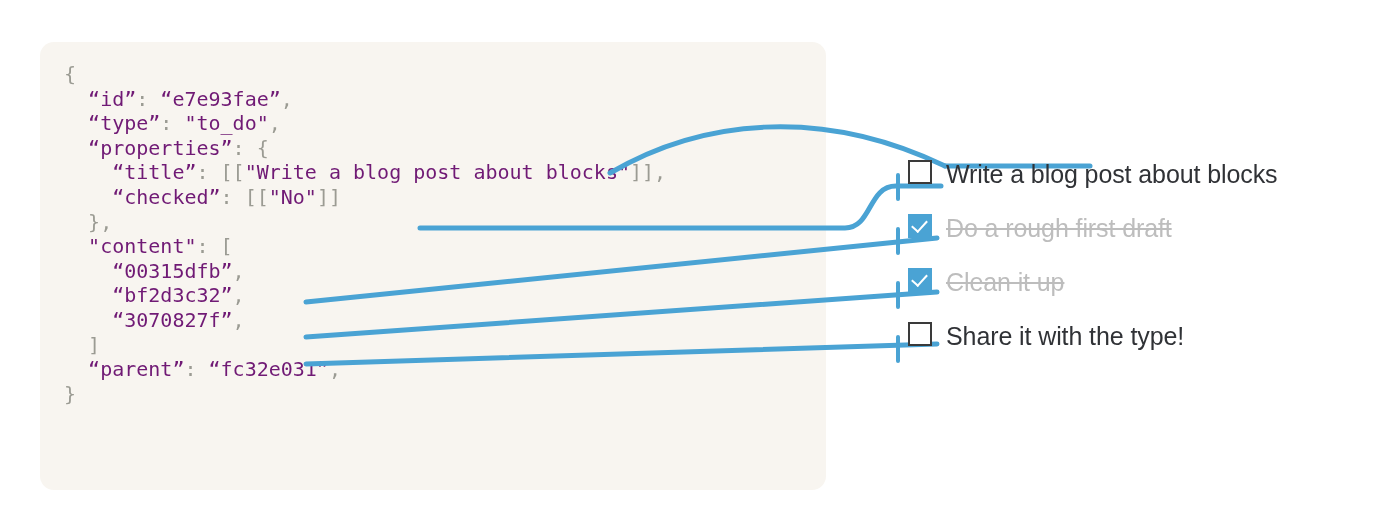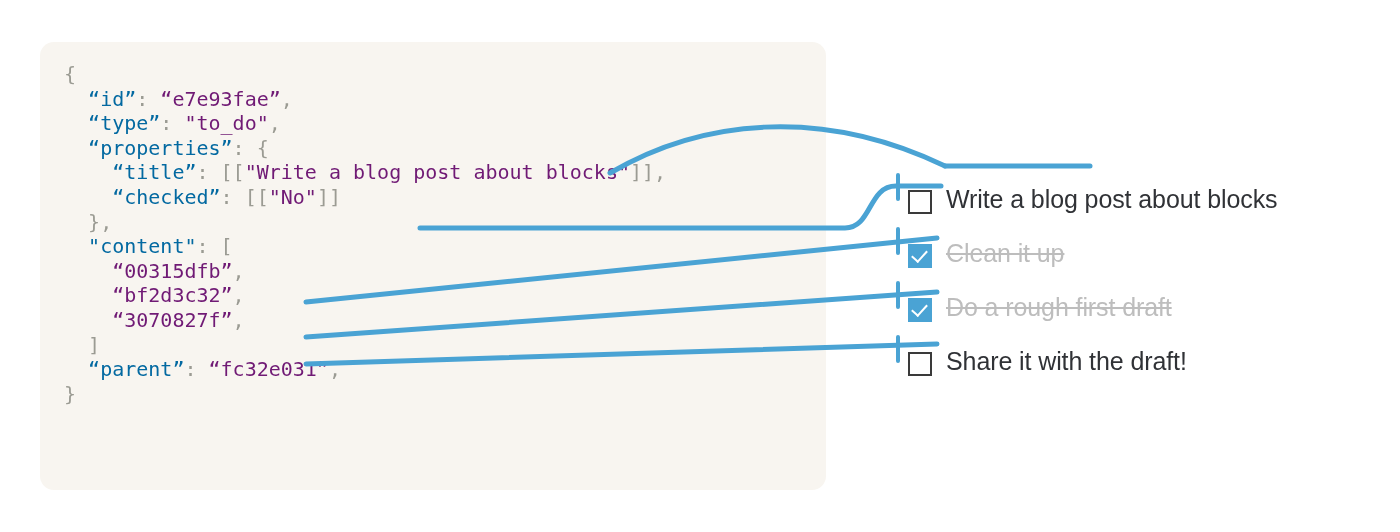--- a/index.html
+++ b/index.html
@@ -29,36 +29,36 @@
     position: absolute;
     left: 24px;
     top: 20px;
     font-family: "DejaVu Sans Mono", "Liberation Mono", monospace;
     font-size: 20px;
     line-height: 24.6px;
     white-space: pre;
     letter-spacing: 0px;
   }
   .code-line { height: 24.6px; }
-  .k   { color: #0369a1; }      
+  .k   { color: #701a75; }      
   .s   { color: #701a75; }      
   .p   { color: #9b9b93; }      
 
   
   #checklist {
     position: absolute;
     left: 908px;
     top: 160px;
     width: 470px;
   }
   .check-row {
     position: relative;
     height: 54px;
     display: flex;
-    align-items: flex-end;
+    align-items: flex-start;
   }
   .tick-bar {
     position: absolute;
     left: -12px;
     top: 50%;
     transform: translateY(-50%);
     width: 4px;
     height: 28px;
     background: #4aa3d4;
     border-radius: 2px;
@@ -137,25 +137,25 @@
 
 <div id="checklist">
     <div class="check-row">
       <div class="tick-bar"></div>
       <div class="box unchecked"></div>
       <span class="todo-label">Write a blog post about blocks</span>
     </div>
     <div class="check-row">
       <div class="tick-bar"></div>
       <div class="box checked"></div>
+      <span class="todo-label done">Do a rough first draft</span>
+    </div>
+    <div class="check-row">
+      <div class="tick-bar"></div>
+      <div class="box checked"></div>
       <span class="todo-label done">Clean it up</span>
     </div>
     <div class="check-row">
       <div class="tick-bar"></div>
-      <div class="box checked"></div>
-      <span class="todo-label done">Do a rough first draft</span>
-    </div>
-    <div class="check-row">
-      <div class="tick-bar"></div>
       <div class="box unchecked"></div>
-      <span class="todo-label">Share it with the draft!</span>
+      <span class="todo-label">Share it with the type!</span>
     </div>
   </div>
 
 </body></html>

